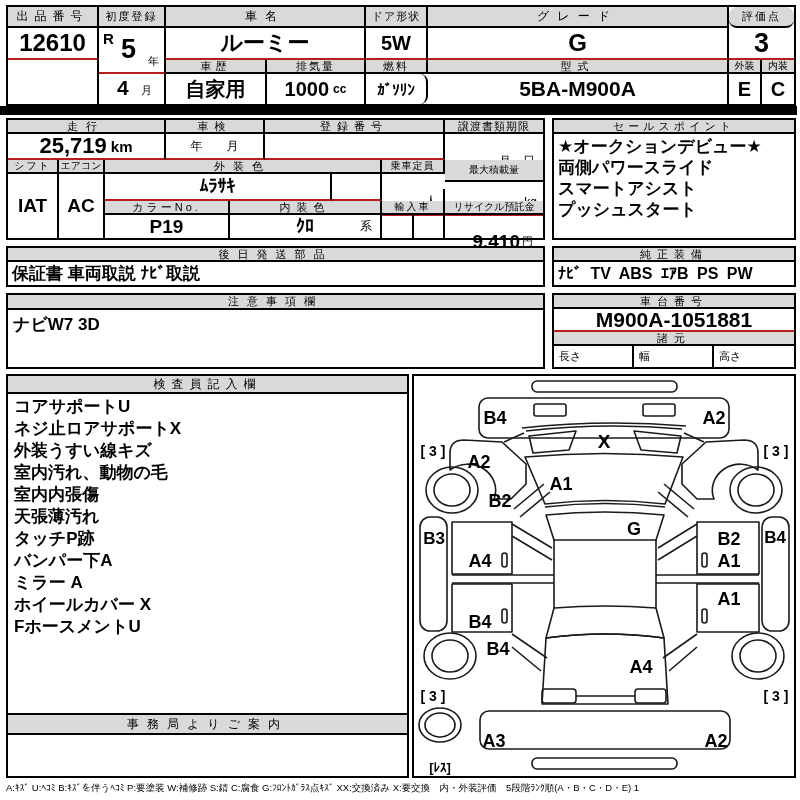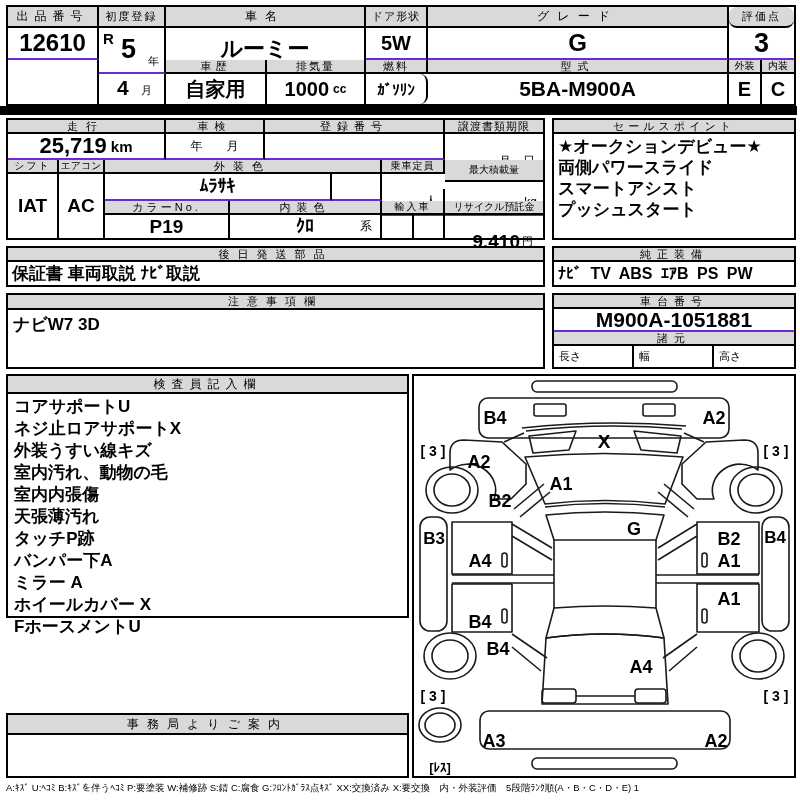--- a/index.html
+++ b/index.html
@@ -3,21 +3,21 @@
 <meta charset="utf-8">
 <style>
   html,body{margin:0;padding:0;}
   body{width:800px;height:800px;position:relative;background:#fff;color:#000;
        font-family:"Liberation Sans","DejaVu Sans",sans-serif;}
   .abs{position:absolute;box-sizing:border-box;}
   .box{border:2px solid #000;background:#fff;}
   .hd{background:#d9d9d9;display:flex;align-items:center;justify-content:center;
       font-size:12px;white-space:nowrap;overflow:hidden;border-bottom:2px solid #000;}
   .br{border-right:2px solid #000;}
-  .bb{border-bottom:2px solid #6d28d9;}
+  .bb{border-bottom:2px solid #b91c1c;}
   .v{display:flex;align-items:center;justify-content:center;font-weight:bold;white-space:nowrap;overflow:hidden;}
   .vl{display:flex;align-items:center;justify-content:flex-start;font-weight:bold;white-space:nowrap;overflow:hidden;}
   .vr{display:flex;align-items:center;justify-content:flex-end;white-space:nowrap;overflow:hidden;margin-top:15px;}
   .ls1{letter-spacing:1px;}.ls2{letter-spacing:2px;}.ls3{letter-spacing:3px;}
   .ls4{letter-spacing:4px;}.ls6{letter-spacing:6px;}.ls8{letter-spacing:8px;}.f11{font-size:11px;}.f12{font-size:12px;}
   .unit{font-size:12px;font-weight:bold;margin-left:4px;}
   .blackbar{background:#000;}
   svg text{font-family:"Liberation Sans","DejaVu Sans",sans-serif;font-weight:bold;fill:#000;}
 </style>
 </head>
@@ -34,21 +34,21 @@
     <span class="abs" style="left:4px;top:2px;font-weight:bold;font-size:15px;">R</span>
     <span class="abs" style="left:22px;top:6px;font-weight:bold;font-size:27px;">5</span>
     <span class="abs f11" style="right:5px;bottom:3px;">年</span>
   </div>
   <div class="abs br" style="left:91px;top:67px;width:67px;height:30px;">
     <span class="abs" style="left:18px;top:2px;font-weight:bold;font-size:21px;">4</span>
     <span class="abs f11" style="right:12px;bottom:6px;">月</span>
   </div>
 
   <div class="abs hd br ls8" style="left:158px;top:0;width:200px;height:21px;">車名</div>
-  <div class="abs v br bb" style="left:158px;top:21px;width:200px;height:43px;font-size:22px;">ルーミー</div>
+  <div class="abs v br bb" style="left:158px;top:21px;width:200px;height:32px;font-size:22px;">ルーミー</div>
   <div class="abs hd br ls4" style="left:158px;top:53px;width:101px;height:14px;font-size:11px;">車歴</div>
   <div class="abs v br" style="left:158px;top:67px;width:101px;height:30px;font-size:20px;">自家用</div>
   <div class="abs hd br ls2" style="left:259px;top:53px;width:99px;height:14px;font-size:11px;">排気量</div>
   <div class="abs v br" style="left:259px;top:67px;width:99px;height:30px;">
     <span style="font-size:20px;font-weight:bold;">1000</span>
     <span class="unit">cc</span>
   </div>
 
   <div class="abs hd br ls1" style="left:358px;top:0;width:62px;height:21px;font-size:11px;">ドア形状</div>
   <div class="abs v br bb" style="left:358px;top:21px;width:62px;height:32px;font-size:20px;">5W</div>
@@ -140,21 +140,21 @@
 
 <div class="abs box" style="left:552px;top:293px;width:244px;height:76px;">
   <div class="abs hd ls6" style="left:0;top:0;width:240px;height:14px;font-size:11px;">車台番号</div>
   <div class="abs v bb" style="left:0;top:14px;width:240px;height:23px;font-size:21px;">M900A-1051881</div>
   <div class="abs hd ls6" style="left:0;top:37px;width:240px;height:14px;font-size:11px;">諸元</div>
   <div class="abs vl br f11" style="left:0;top:51px;width:80px;height:21px;padding-left:5px;font-weight:normal;">長さ</div>
   <div class="abs vl br f11" style="left:80px;top:51px;width:80px;height:21px;padding-left:5px;font-weight:normal;">幅</div>
   <div class="abs vl f11" style="left:160px;top:51px;width:80px;height:21px;padding-left:5px;font-weight:normal;">高さ</div>
 </div>
 
-<div class="abs box" style="left:6px;top:374px;width:403px;height:244px;">
+<div class="abs box" style="left:6px;top:374px;width:403px;height:341px;">
   <div class="abs hd ls6" style="left:0;top:0;width:399px;height:18px;">検査員記入欄</div>
   <div class="abs" style="left:0;top:18px;width:399px;height:319px;padding:2px 6px;font-weight:bold;font-size:17px;line-height:22px;">
     <div>コアサポートU</div>
     <div>ネジ止ロアサポートX</div>
     <div>外装うすい線キズ</div>
     <div>室内汚れ、動物の毛</div>
     <div>室内内張傷</div>
     <div>天張薄汚れ</div>
     <div>タッチP跡</div>
     <div>バンパー下A</div>

